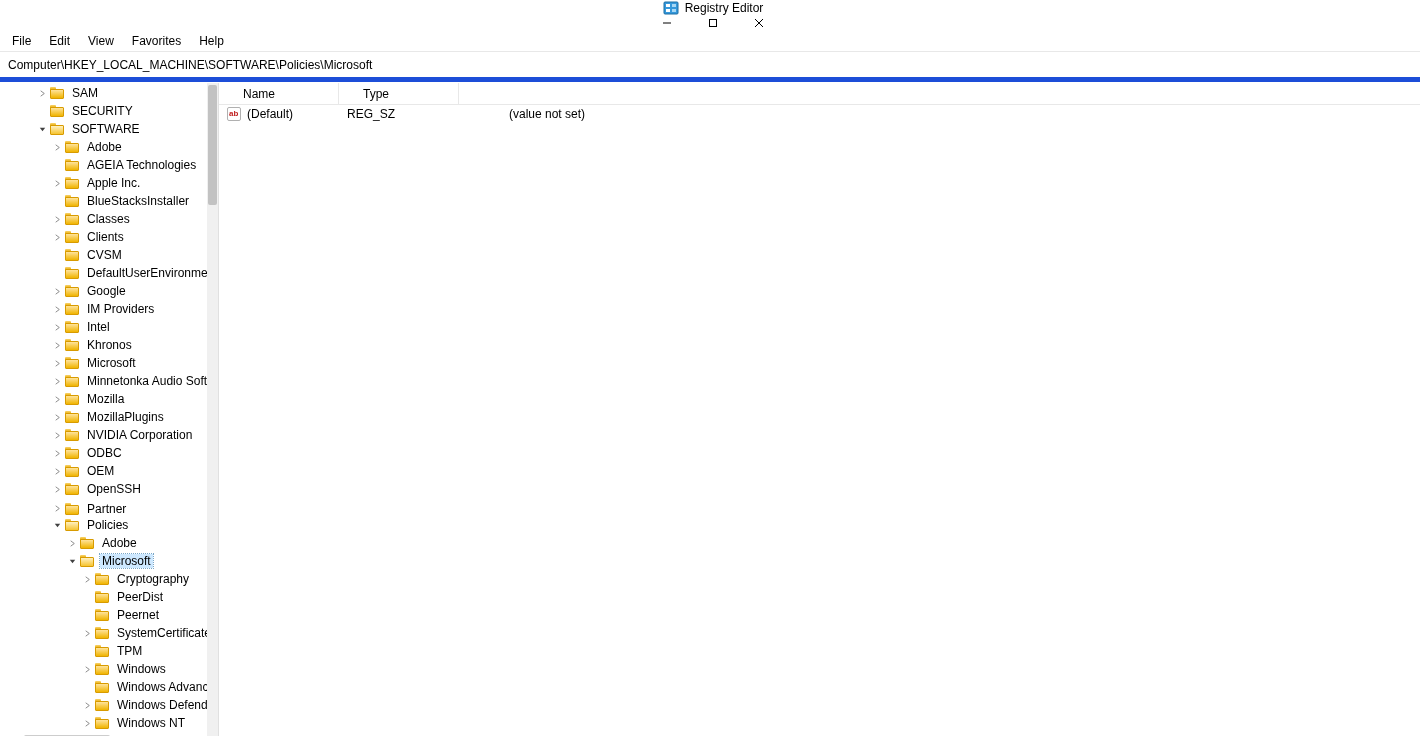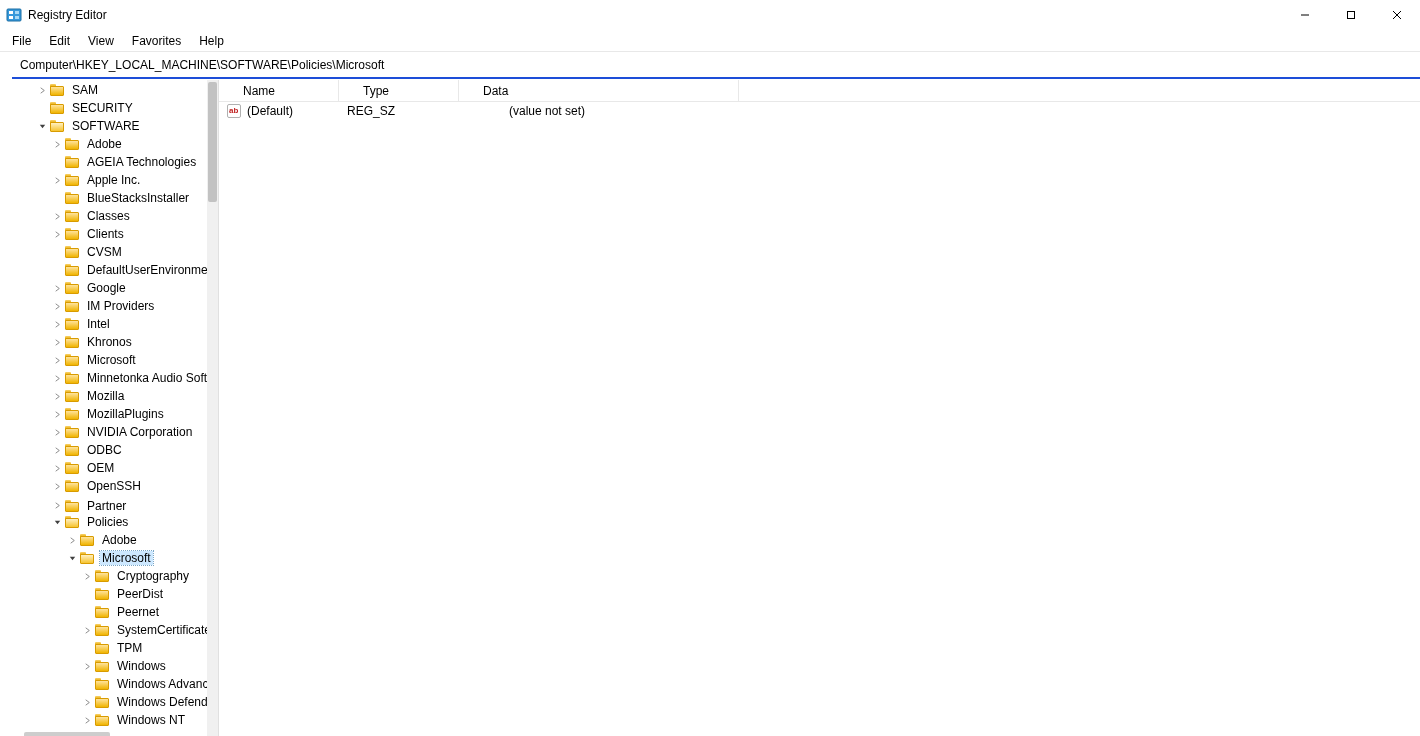--- a/index.html
+++ b/index.html
@@ -3,38 +3,37 @@
 <meta charset="utf-8">
 <style>
   html, body {
     margin: 0; padding: 0; width: 1420px; height: 736px;
     font-family: "Segoe UI", Tahoma, sans-serif; font-size: 12px;
     background: #ffffff; color: #000000; overflow: hidden;
     user-select: none;
   }
   .titlebar {
     height: 30px; display: flex; align-items: center; justify-content: space-between;
-    background: #ffffff; padding-left: 6px;
+    background: #ffffff; padding-left: 6px; flex-direction: column;
   }
   .titlebar-left { display: flex; align-items: center; gap: 6px; }
   .titlebar-title { font-size: 12px; }
   .win-controls { display: flex; height: 100%; }
   .win-btn {
     width: 46px; height: 100%; display: flex; align-items: center; justify-content: center;
     font-family: "Segoe UI Symbol", sans-serif; font-size: 10px;
   }
   .menubar {
     height: 21px; display: flex; align-items: center; gap: 2px; padding: 0 4px;
     border-bottom: 1px solid #e8e8e8;
   }
   .menu-item { padding: 2px 8px; }
   .addressbar {
     height: 21px; padding: 2px 8px; display: flex; align-items: center;
-    border-bottom: 2px solid #1d4ed8;
-    margin-left: 12px;
+    border-bottom: 5px solid #1d4ed8;
   }
   .main {
     display: flex; height: calc(736px - 30px - 21px - 21px);
     border-top: 1px solid #ffffff;
   }
   .tree-pane {
     width: 218px; height: 100%; overflow: hidden; position: relative;
     border-right: 1px solid #e0e0e0;
   }
   .tree-scroll {
@@ -456,21 +455,20 @@
     <div class="tree-scrollbar">
       <div class="tree-thumb"></div>
     </div>
     <div class="hscroll"></div>
   </div>
 
   <div class="list-pane">
     <div class="list-header">
       <div class="col col-name">Name</div>
       <div class="col col-type">Type</div>
-      <div class="col col-data">Data</div>
     </div>
     <div id="listbody">
         <div class="list-row">
           <div class="lv-cell lv-name">
             <span class="str-icon"></span>
             <span>(Default)</span>
           </div>
           <div class="lv-cell lv-type">
             <span>REG_SZ</span>
           </div>

